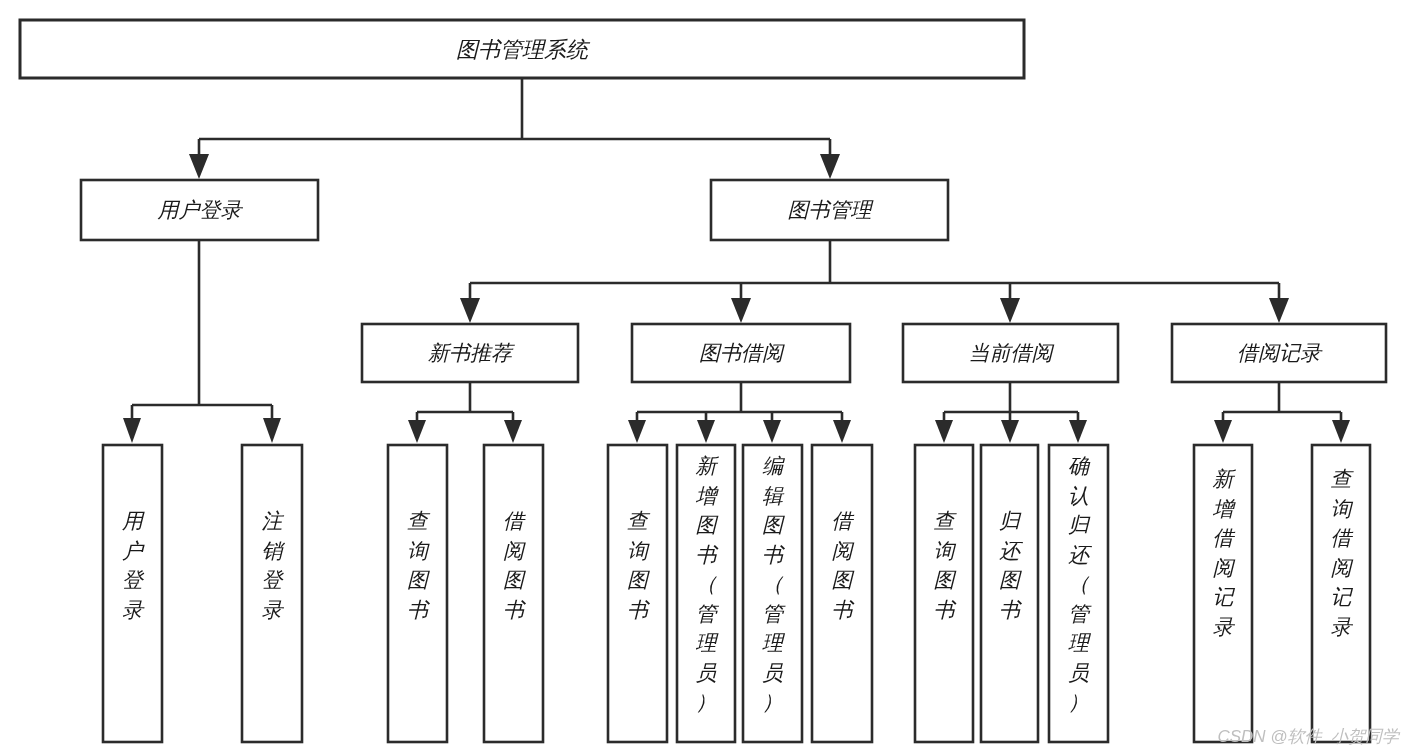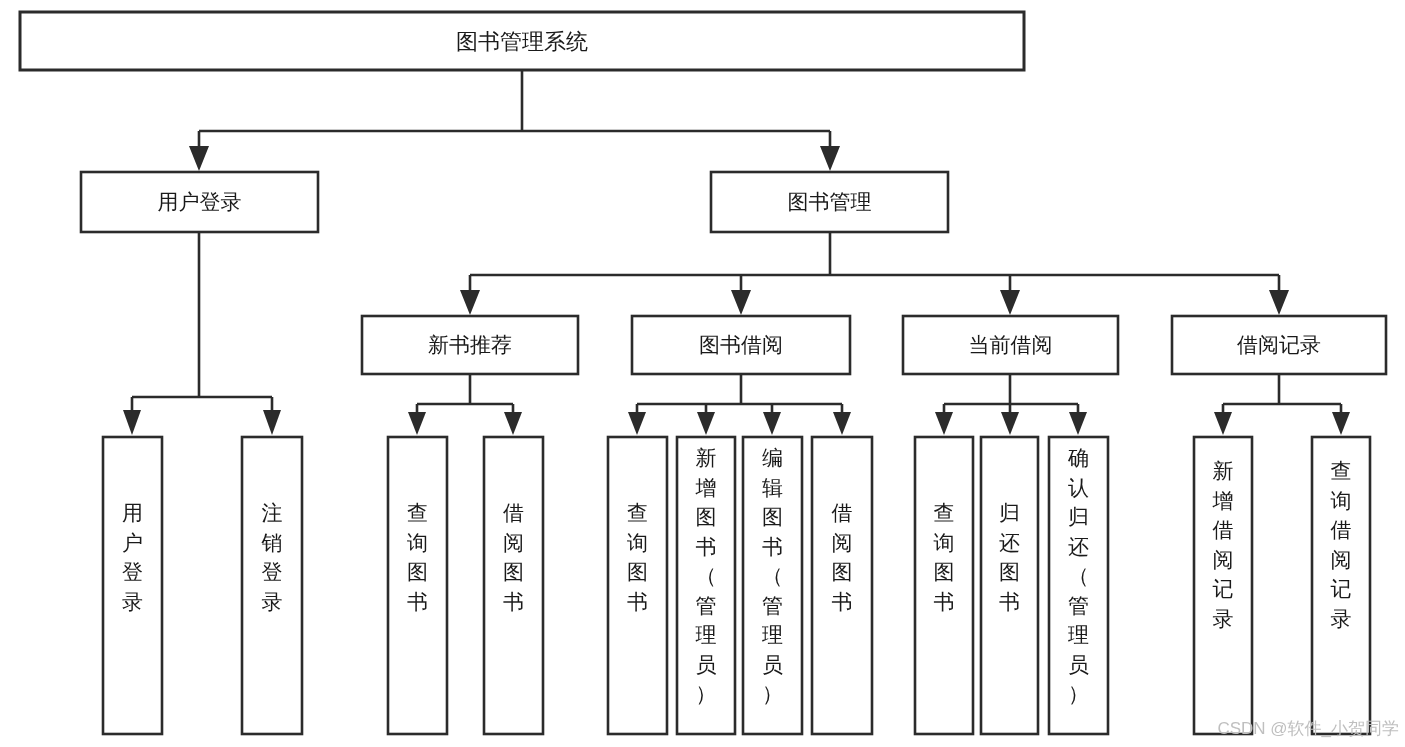--- a/index.html
+++ b/index.html
@@ -10,23 +10,24 @@
   body {
     width: 1405px;
     height: 747px;
     font-family: "Liberation Sans", "DejaVu Sans", sans-serif;
     overflow: hidden;
     position: relative;
   }
   #diagram-root {
     position: absolute;
     left: 0;
-    top: 0;
+    top: 8px;
     width: 1405px;
     height: 607px;
+    font-style: italic;
   }
   svg.diagram {
     display: block;
     width: 1405px;
     height: 747px;
     background: #ffffff;
   }
   .node-box {
     fill: #ffffff;
     stroke: #2b2b2b;

